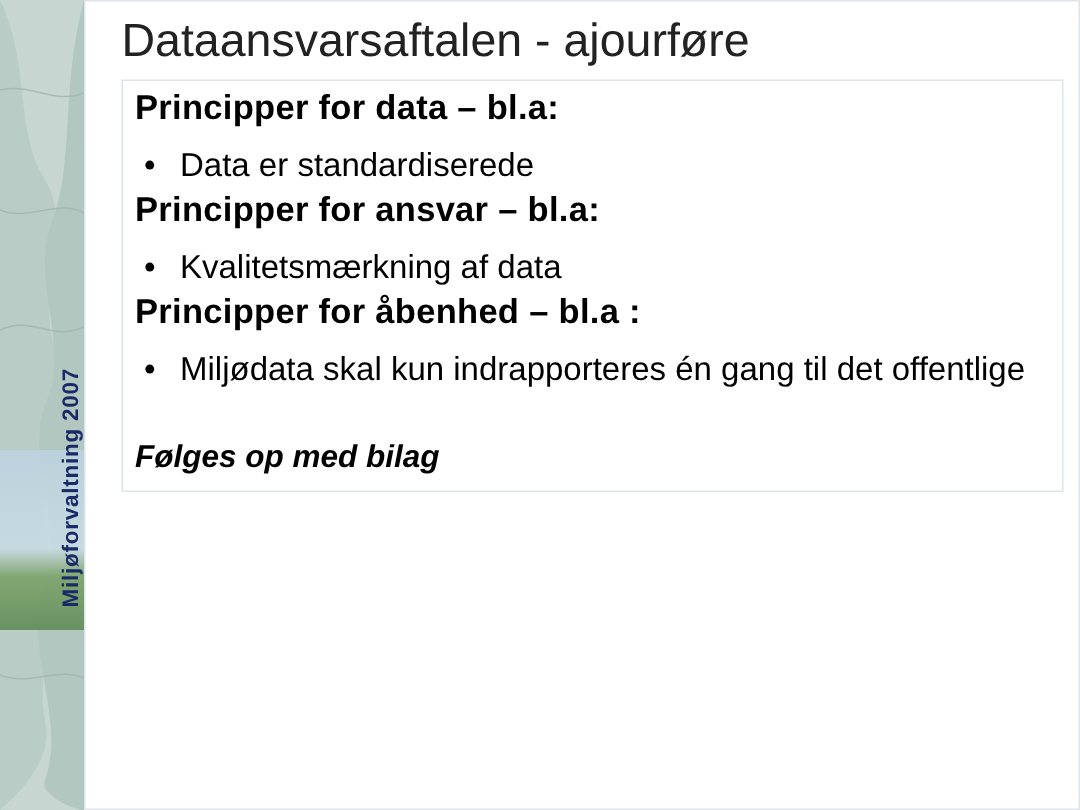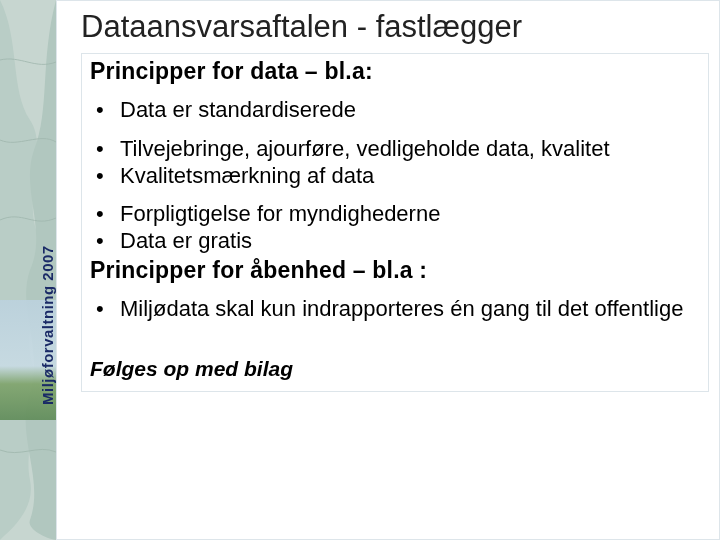--- a/index.html
+++ b/index.html
@@ -107,38 +107,34 @@
         <path d="M0 60 C20 55 36 70 56 62"></path>
         <path d="M0 140 C18 148 40 132 56 142"></path>
         <path d="M0 220 C22 210 34 228 56 218"></path>
         <path d="M0 450 C20 458 38 444 56 452"></path>
       </g>
     </svg>
     <div class="sidebar-label">Miljøforvaltning 2007</div>
   </div>
 
   <div class="content">
-    <h1 class="title">Dataansvarsaftalen - fastlægger</h1>
+    <h1 class="title">Dataansvarsaftalen - ajourføre</h1>
 
     <div class="body">
 
       <div class="section-head">Principper for data – bl.a:</div>
       <ul class="bullets">
         <li>Data er standardiserede</li>
       </ul>
 
+      <div class="section-head">Principper for ansvar – bl.a:</div>
       <ul class="bullets">
-        <li>Tilvejebringe, ajourføre, vedligeholde data, kvalitet</li>
         <li>Kvalitetsmærkning af data</li>
       </ul>
 
-      <ul class="bullets">
-        <li>Forpligtigelse for myndighederne</li>
-        <li>Data er gratis</li>
-      </ul>
 
       <div class="section-head">Principper for åbenhed – bl.a :</div>
       <ul class="bullets">
         <li>Miljødata skal kun indrapporteres én gang til det offentlige</li>
       </ul>
 
       <div class="followup">Følges op med bilag</div>
     </div>
   </div>
 

